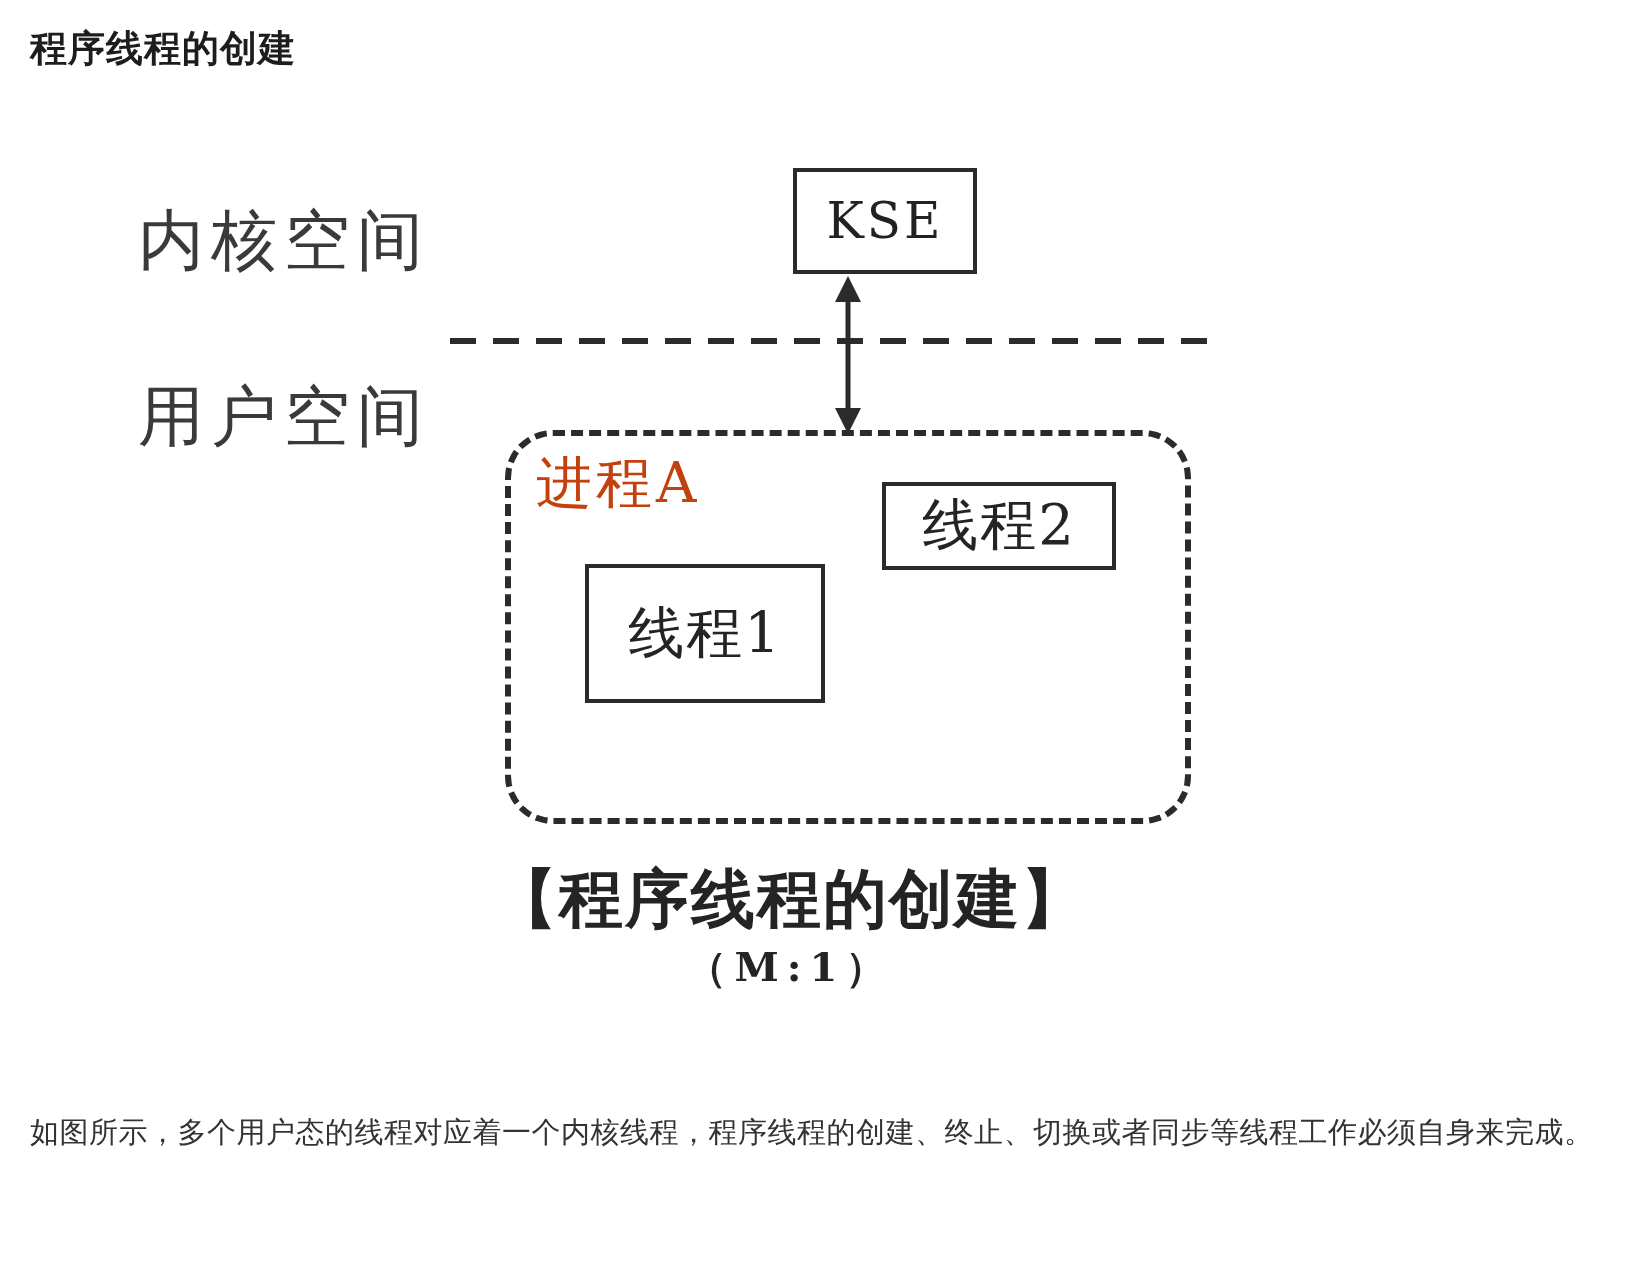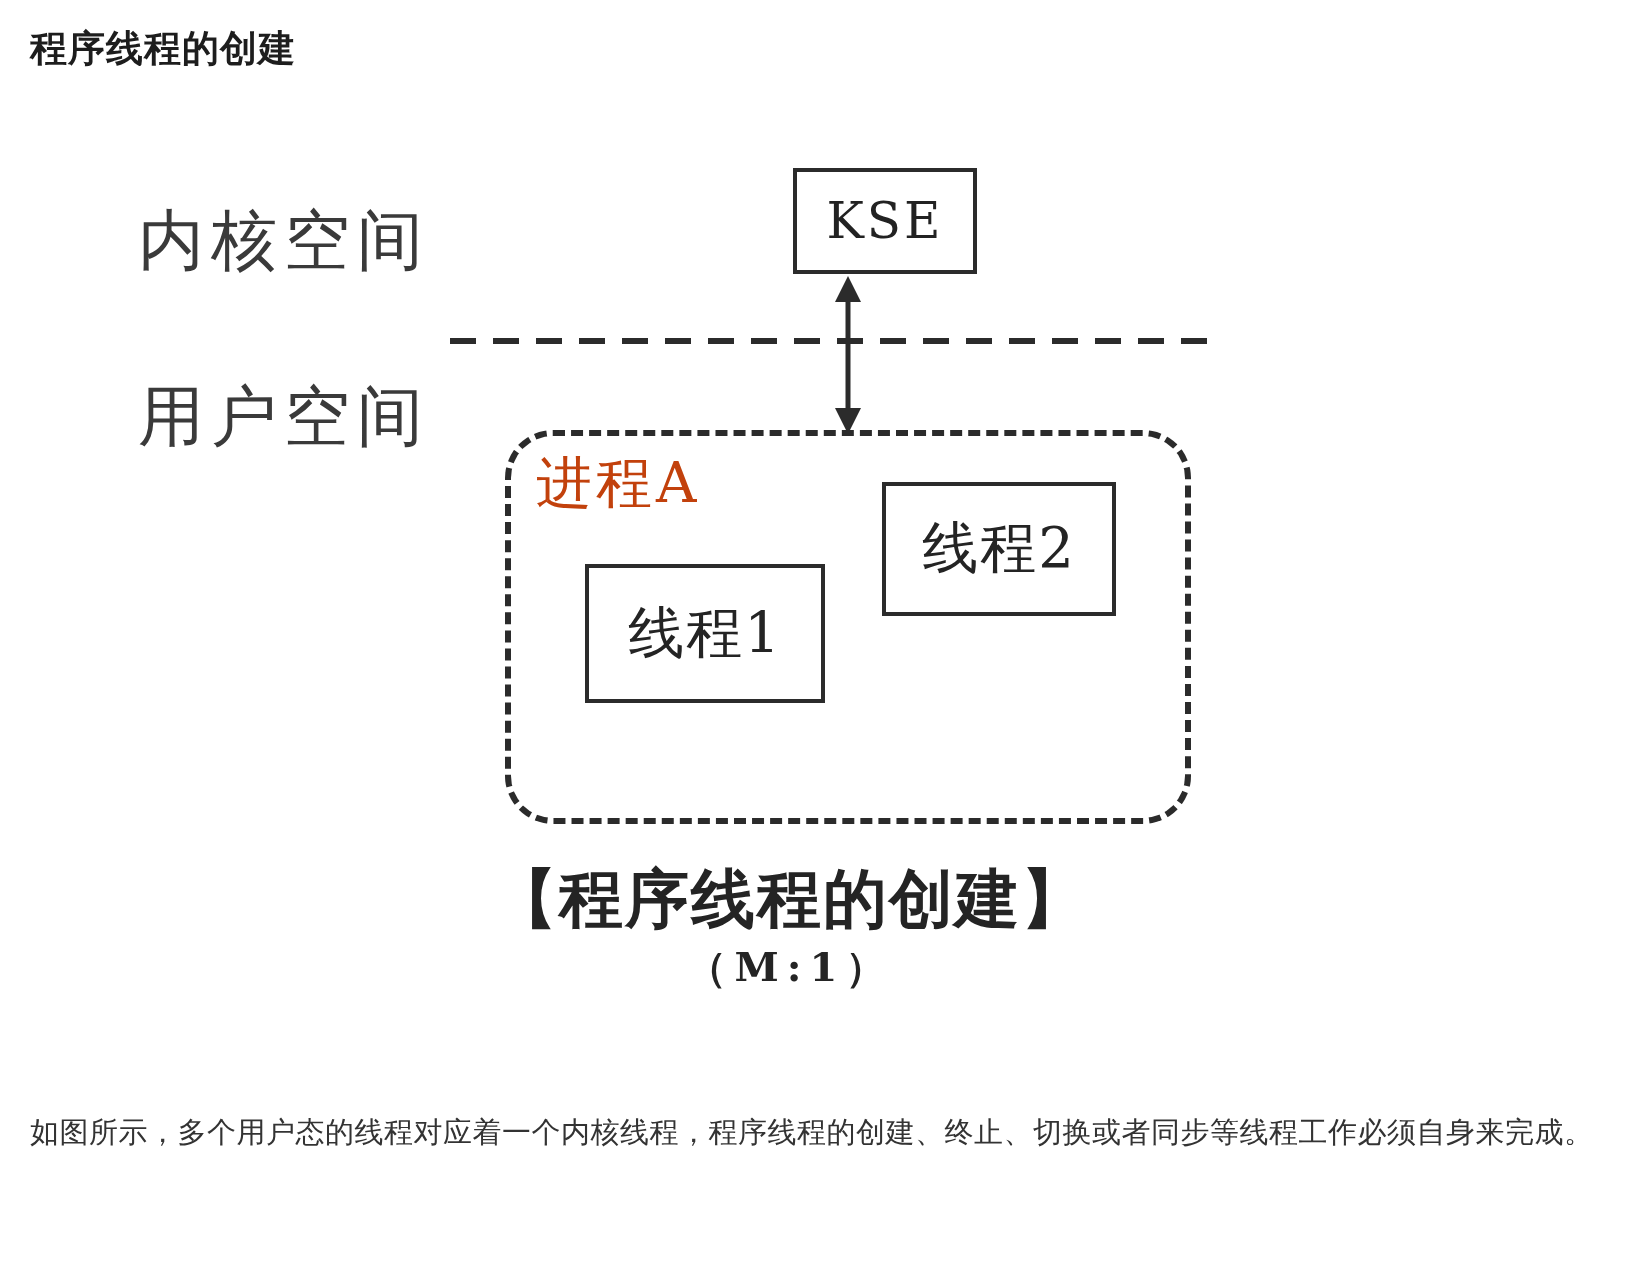--- a/index.html
+++ b/index.html
@@ -82,21 +82,21 @@
     position: absolute;
     border: 4px solid var(--stroke);
     display: flex; align-items: center; justify-content: center;
     font-size: 56px;
     letter-spacing: 2px;
     color: #242424;
     background: #fff;
     white-space: nowrap;
   }
   .thread-1 { left: 585px; top: 456px; width: 240px; height: 139px; }
-  .thread-2 { left: 882px; top: 374px; width: 234px; height: 134px; }
+  .thread-2 { left: 882px; top: 374px; width: 234px; height: 88px; }
   .thread-3 { left: 882px; top: 518px; width: 234px; height: 126px; }
   .figure-caption-title {
     position: absolute;
     left: 400px; top: 748px;
     width: 780px;
     text-align: center;
     font-size: 64px;
     font-weight: 700;
     letter-spacing: 2px;
     color: #242424;

